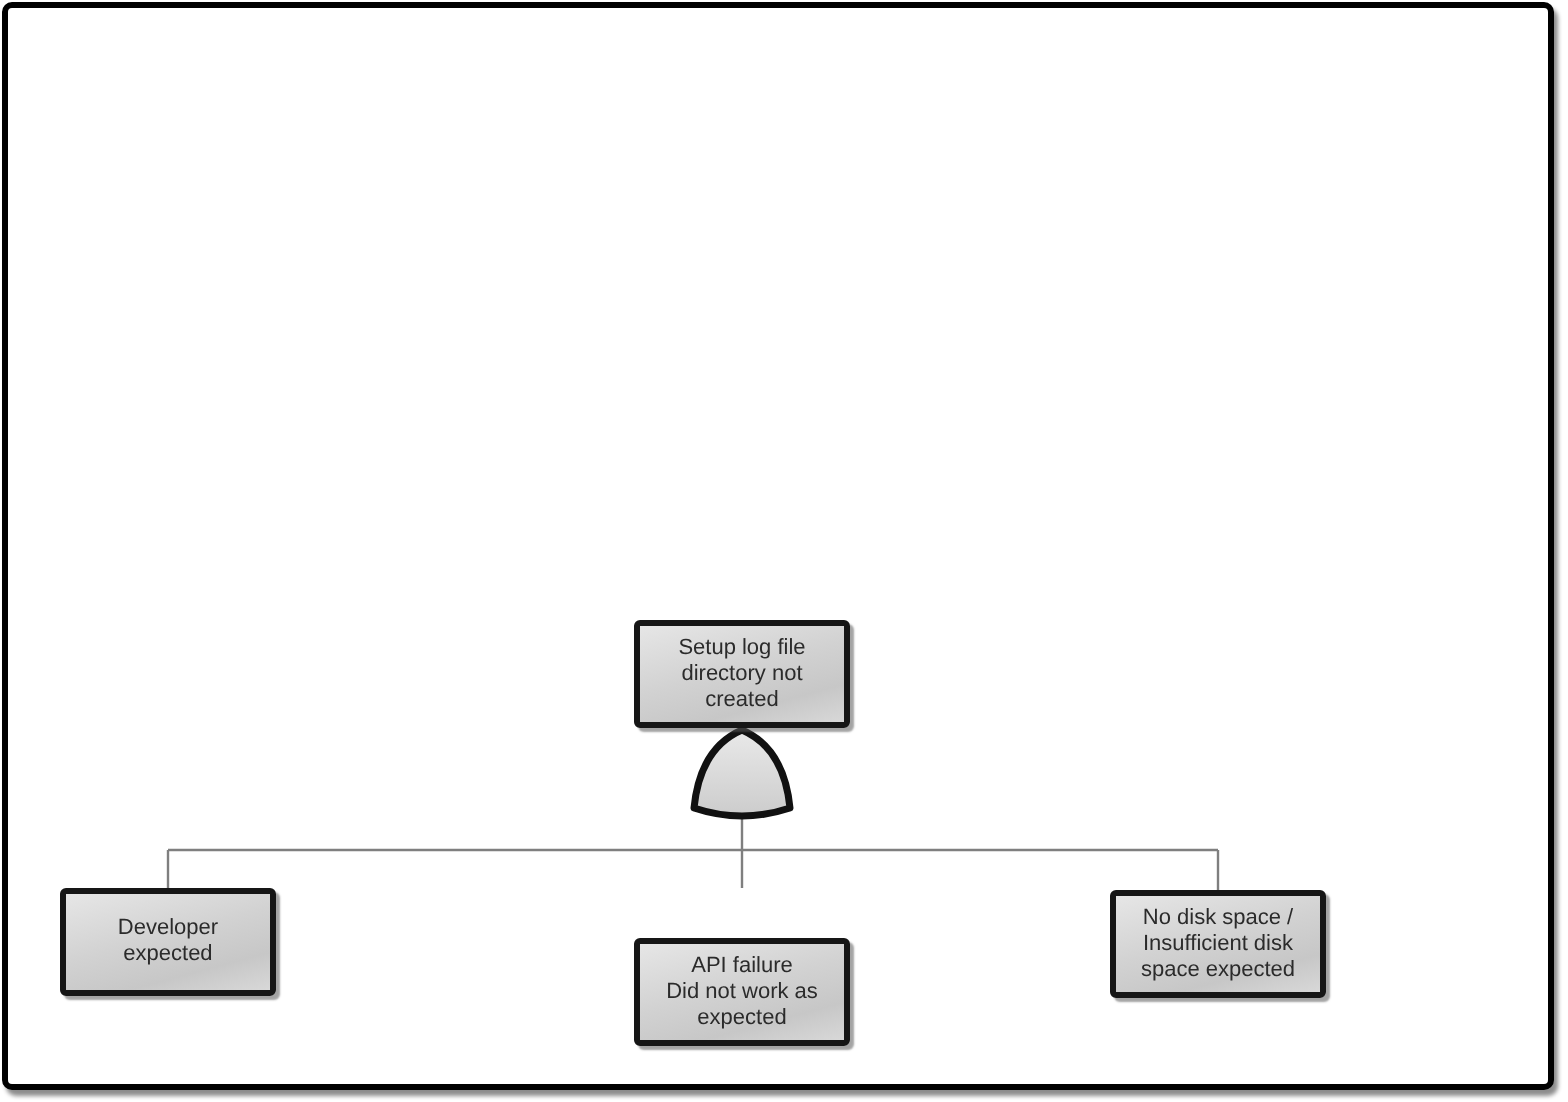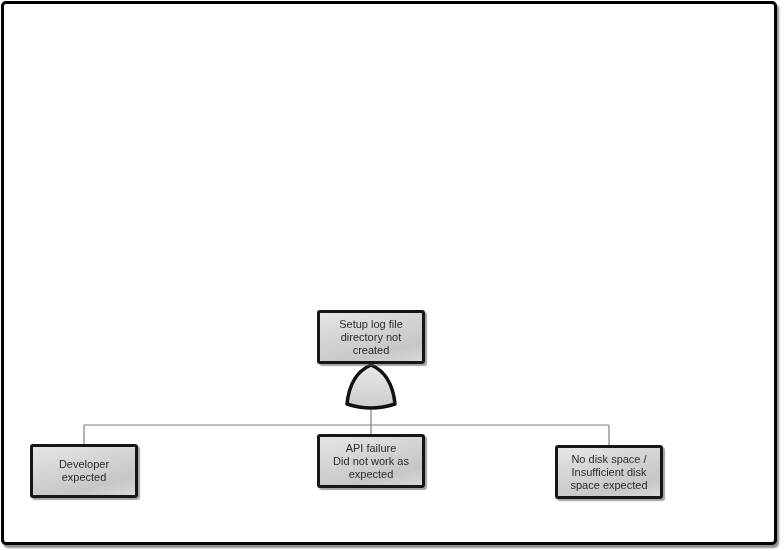--- a/index.html
+++ b/index.html
@@ -55,21 +55,21 @@
     align-items: center;
     justify-content: center;
     text-align: center;
     font-size: 11px;
     line-height: 13px;
     color: #2b2b2b;
     white-space: pre-line;
   }
   .node-top    { left: 313px; top: 306px; }
   .node-left   { left: 26px;  top: 440px; }
-  .node-middle { left: 313px; top: 430px; }
+  .node-middle { left: 313px; top: 465px; }
   .node-right  { left: 551px; top: 441px; }
 </style>
 </head>
 <body>
 
 <div class="canvas">
   <div class="frame">
     <div class="diagram">
 
       <svg class="connector-layer" viewBox="0 0 770 538" xmlns="http://www.w3.org/2000/svg">

